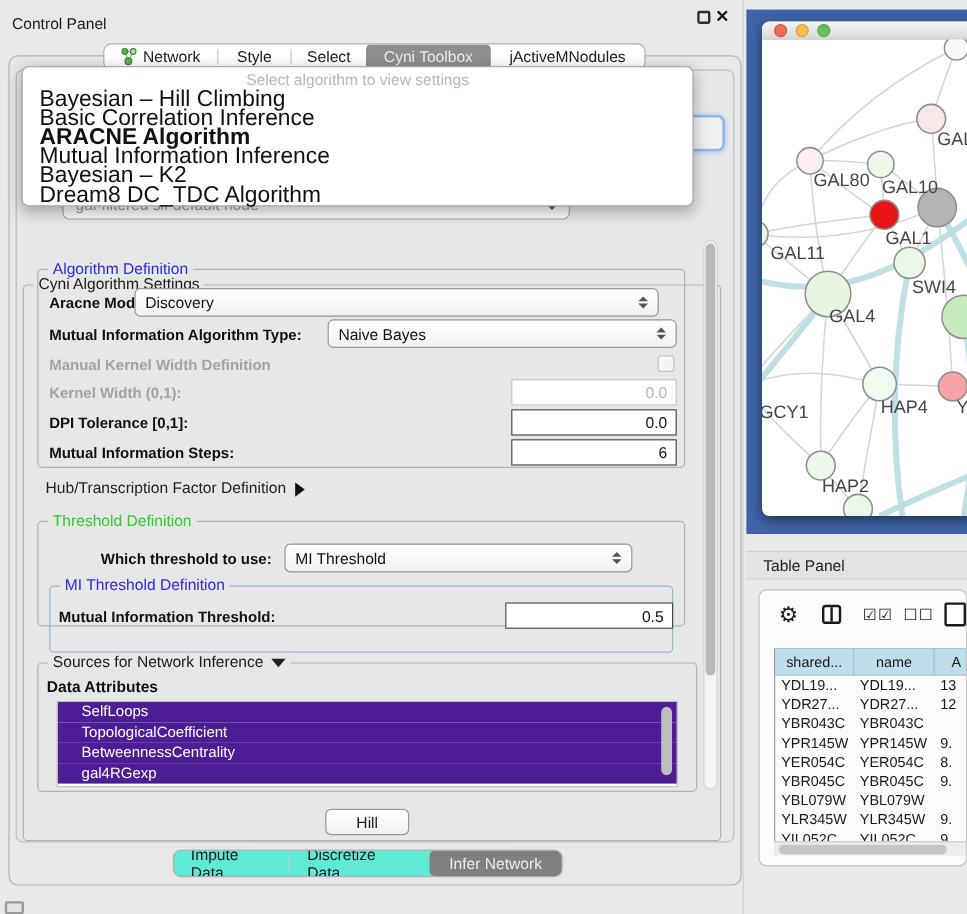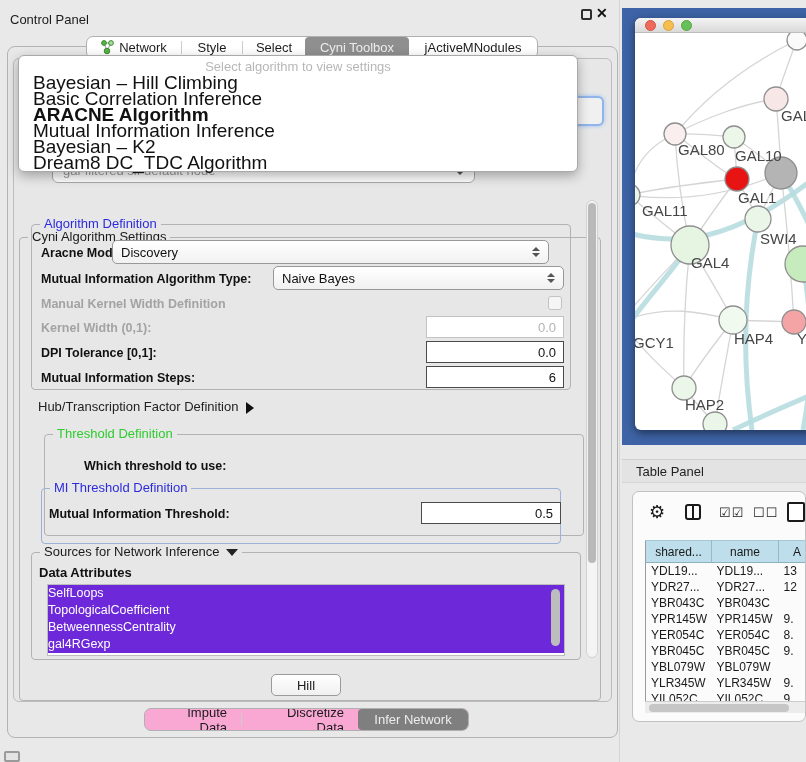--- a/index.html
+++ b/index.html
@@ -74,37 +74,37 @@
 
   .arrow-right { display:inline-block; width:0; height:0; border-top:6px solid transparent;
                  border-bottom:6px solid transparent; border-left:8px solid #111;
                  vertical-align:middle; margin-left:8px; }
   .arrow-down { display:inline-block; width:0; height:0; border-left:6px solid transparent;
                 border-right:6px solid transparent; border-top:7px solid #222;
                 vertical-align:middle; margin-left:6px; }
 
   .attr-list { position:absolute; left:47px; top:584px; width:518px; height:72px;
                background:#ffffff; border:1px solid #bdbdbd; overflow:hidden; }
-  .attr-item { height:17px; line-height:17px; background:#6d28d9; color:#ffffff;
-               font-size:12.5px; padding-left:0; }
+  .attr-item { height:17px; line-height:17px; background:#4c1d95; color:#ffffff;
+               font-size:12.5px; padding-left:20px; }
   .attr-scroll-thumb { position:absolute; left:503px; top:4px; width:9px; height:57px;
                        background:#bdbdbd; border-radius:5px; }
 
   .main-scroll { position:absolute; left:586px; top:200px; width:12px; height:458px;
                  background:#f4f4f4; border:1px solid #d2d2d2; border-radius:6px; }
   .main-scroll-thumb { position:absolute; left:1px; top:2px; width:8px; height:360px;
                        background:#b9b9b9; border-radius:5px; }
 
   .apply-btn { position:absolute; left:271px; top:674px; width:70px; height:22px;
                background:linear-gradient(#ffffff,#f0f0f0); border:1px solid #9a9a9a;
                border-radius:5px; font-size:13px; display:flex; align-items:center; justify-content:center; }
 
   .bottom-tabs { position:absolute; left:144px; top:708px; height:23px; display:flex;
-                 background:#f9a8d4; border:1px solid #b0b0b0; border-radius:7px;
-                 align-items:stretch; z-index:3; overflow:hidden;text-align:right; }
+                 background:#5eead4; border:1px solid #b0b0b0; border-radius:7px;
+                 align-items:stretch; z-index:3; overflow:hidden; }
   .btab { display:flex; align-items:center; justify-content:center; font-size:13px; padding:0 14px; }
   .btab.selected { background:#7f7f7f; color:#ededed; border-radius:4px; }
 
   .bl-partial-icon { position:absolute; left:4px; top:751px; width:16px; height:11px;
                      border:2px solid #9a9a9a; border-radius:2px; background:#e4e4e4; }
 
   
   .net-area { position:absolute; left:622px; top:8px; width:184px; height:437px;
               background:#3e64a7; overflow:hidden; }
   .net-window { position:absolute; left:13px; top:10px; width:181px; height:412px;
@@ -250,24 +250,31 @@
   </div>
   <span class="lbl" style="left:41px; top:371px;">Mutual Information Steps:</span>
   <div class="field" style="left:426px; top:366px; width:138px;">
     <span>6</span>
   </div>
 
   <span class="lbl plain" style="left:38px; top:399px;">
     <span>Hub/Transcription Factor Definition</span><i class="arrow-right"></i>
   </span>
 
-  <div class="group" style="left:31px; top:434px; width:540px; height:102px;margin-left:13px;">
+  <div class="group" style="left:31px; top:434px; width:540px; height:88px;">
     <span class="gtitle green">Threshold Definition</span>
   </div>
   <span class="lbl" style="left:84px; top:459px;">Which threshold to use:</span>
+  <div class="combo" style="left:237px; top:453px; width:290px;">
+    <span>MI Threshold</span>
+    <span class="spin">
+        <i class="up"></i>
+        <i class="dn"></i>
+      </span>
+  </div>
   <div class="group" style="left:41px; top:488px; width:520px; height:56px; border-color:#9db0d6;">
     <span class="gtitle blue">MI Threshold Definition</span>
   </div>
   <span class="lbl" style="left:49px; top:507px;">Mutual Information Threshold:</span>
   <div class="field" style="left:421px; top:502px; width:140px;">
     <span>0.5</span>
   </div>
 
   <div class="group" style="left:31px; top:552px; width:550px; height:108px;">
     <span class="gtitle"><span>Sources for Network Inference</span><i class="arrow-down"></i></span>

